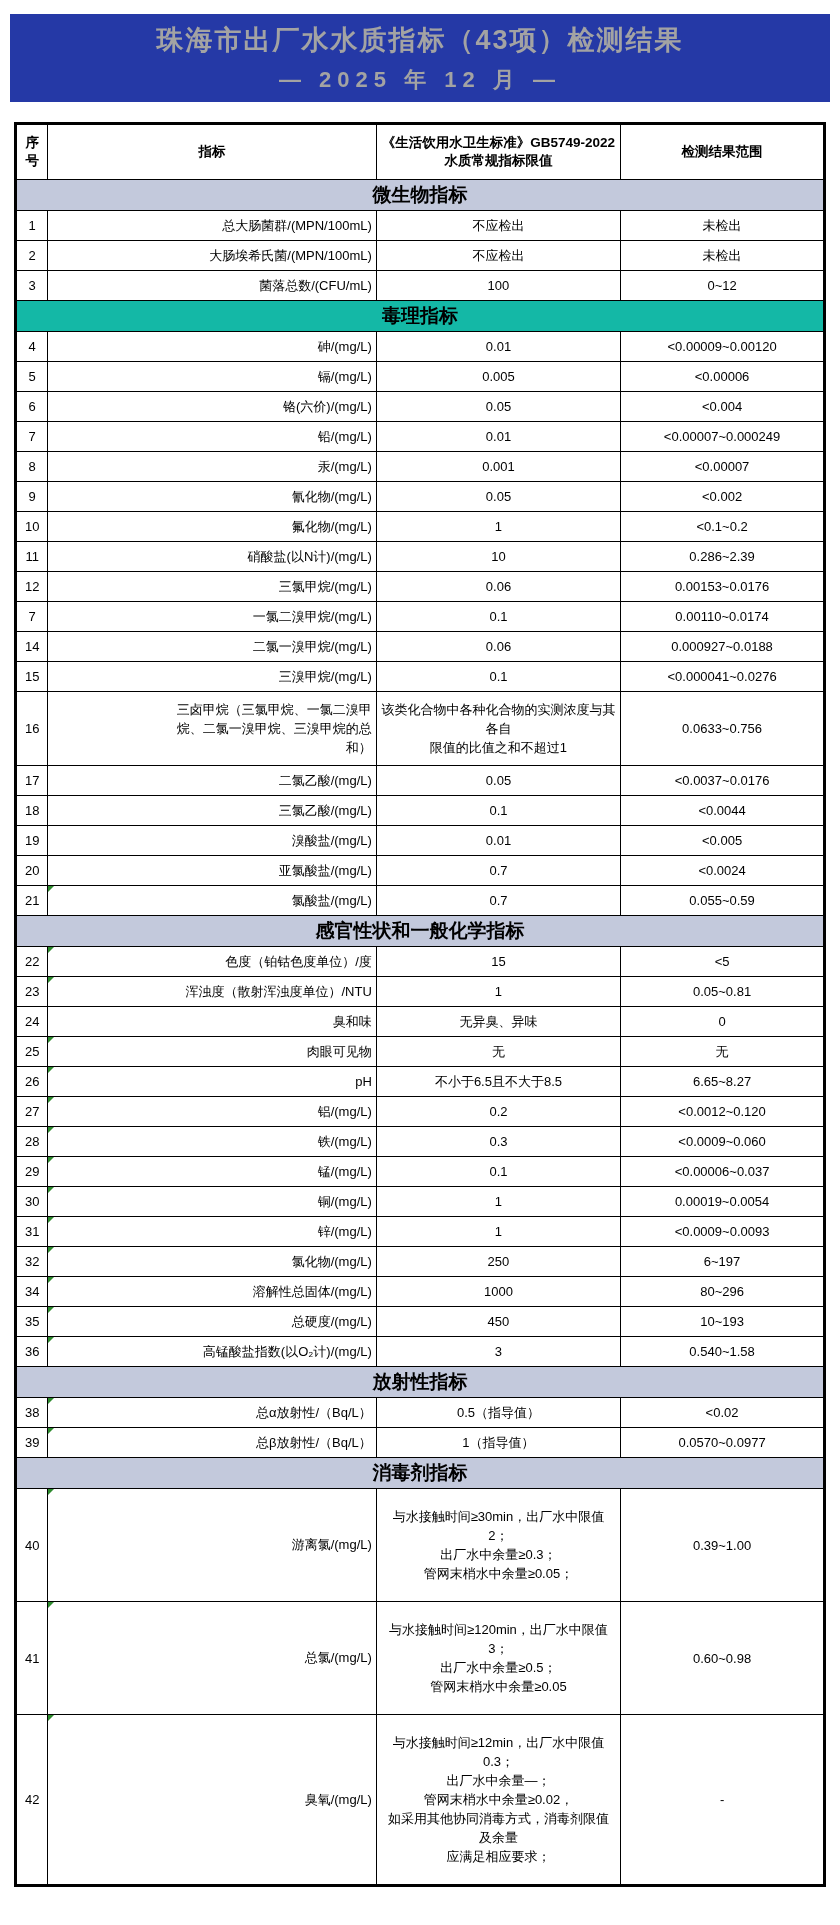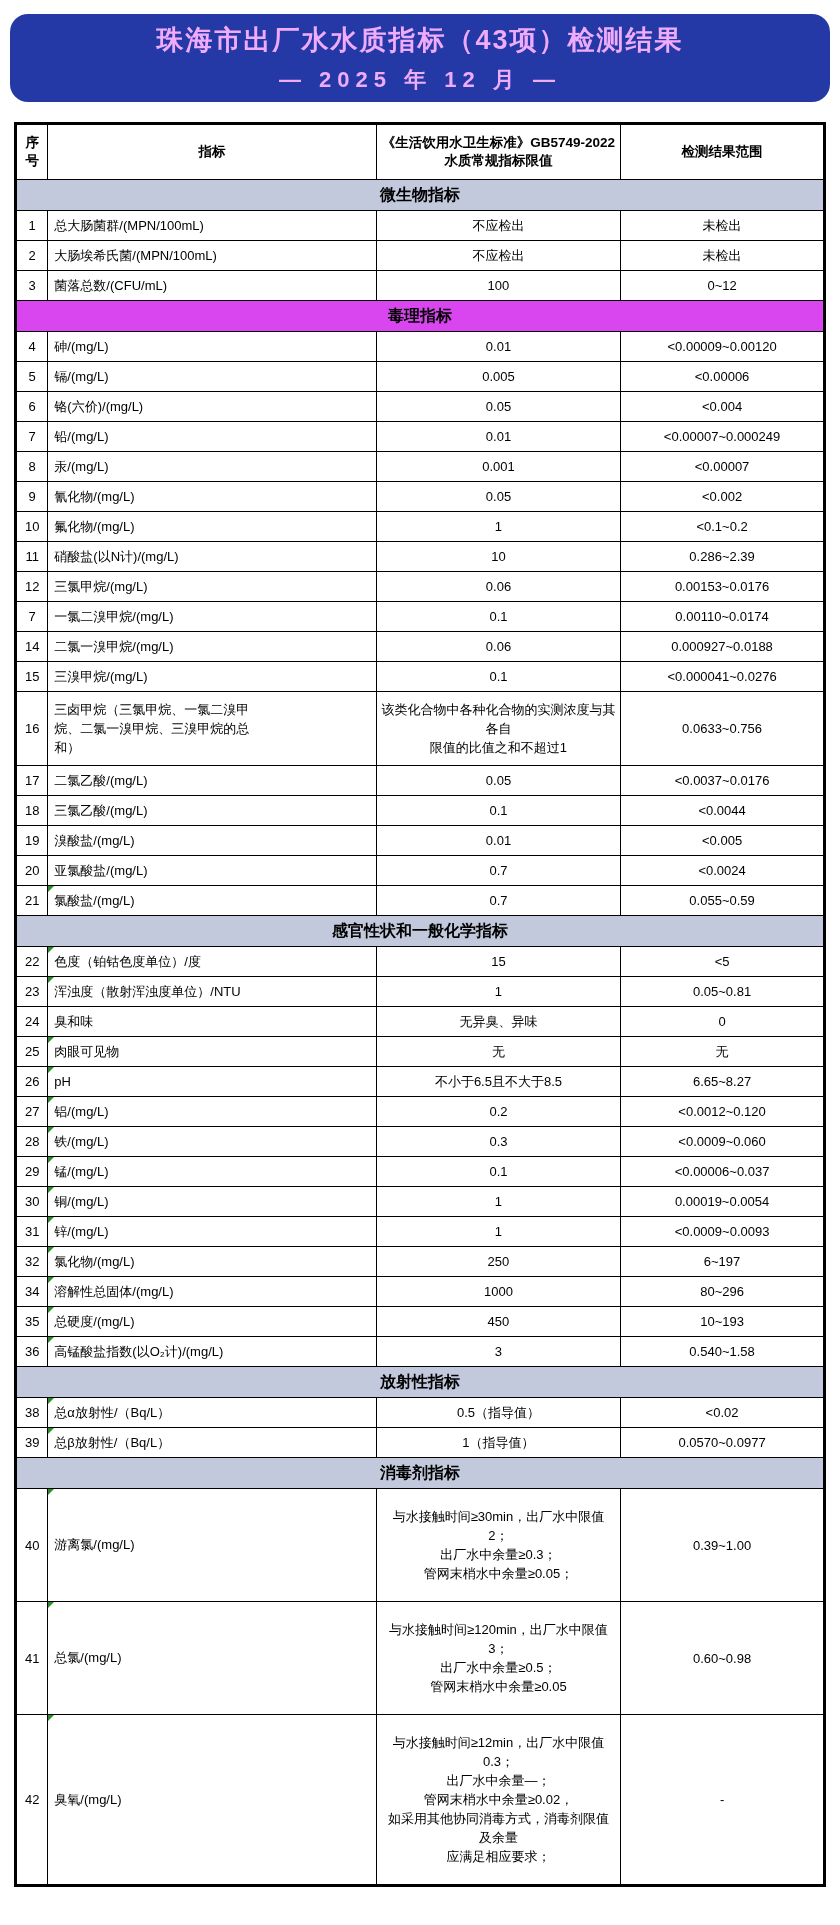--- a/index.html
+++ b/index.html
@@ -25,43 +25,43 @@
   .report th, .report td {
     border:1px solid #000;
     font-size:13px;
     vertical-align:middle;
     padding:2px 4px;
     overflow:hidden;
   }
   .report thead th { height:50px; font-size:13.5px; font-weight:bold; text-align:center; padding:2px 2px; }
   .report thead .hl2 { line-height:18px; }
   td.section {
-    height:26px; font-size:16px; font-weight:bold; text-align:center;
+    height:26px; font-size:19px; font-weight:bold; text-align:center;
     background:#c3c9dc;
   }
   td.no    { text-align:center; height:25px; }
-  td.ind   { text-align:left; padding-left:6px; position:relative;margin-left:24px; }
+  td.ind   { text-align:right; padding-left:6px; position:relative;margin-left:24px; }
   td.limit { text-align:center; }
   td.result{ text-align:center; }
   td .lineblock { line-height:19px; }
   td.limit.leftlines { text-align:center; padding:18px 6px; }
   td.limit.centerlines { padding:8px 4px; }
   .cmark {
     position:absolute; top:0; left:0; width:0; height:0;
     border-top:6px solid #2e8b2e; border-right:6px solid transparent;
   }
   col.c-no { width:4.0%; }
   col.c-ind { width:40.6%; }
   col.c-limit { width:30.2%; }
   col.c-result { width:25.2%; }
 </style>
 </head>
 <body>
 
-<div class="banner" style="background: rgb(37, 57, 166); color: #f0abfc; border-radius: 18px;">
+<div class="banner" style="background: rgb(37, 57, 166); color: #a3a3a3;">
   <div class="t1">珠海市出厂水水质指标（43项）检测结果</div>
   <div class="t2">— 2025 年 12 月 —</div>
 </div>
 
 <table class="report">
   <colgroup>
     <col class="c-no">
       <col class="c-ind">
       <col class="c-limit">
       <col class="c-result">
@@ -93,21 +93,21 @@
         <td class="limit">不应检出</td>
         <td class="result">未检出</td>
       </tr>
       <tr>
         <td class="no">3</td>
         <td class="ind">菌落总数/(CFU/mL)</td>
         <td class="limit">100</td>
         <td class="result">0~12</td>
       </tr>
       <tr>
-        <td class="section" colspan="4" style="background: #d946ef;">毒理指标</td>
+        <td class="section" colspan="4" style="background: #14b8a6;">毒理指标</td>
       </tr>
       <tr>
         <td class="no">4</td>
         <td class="ind">砷/(mg/L)</td>
         <td class="limit">0.01</td>
         <td class="result">&lt;0.00009~0.00120</td>
       </tr>
       <tr>
         <td class="no">5</td>
         <td class="ind">镉/(mg/L)</td>

